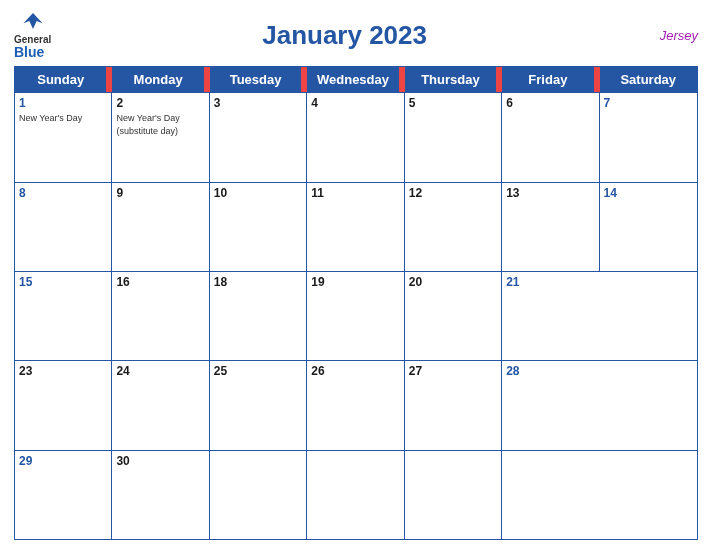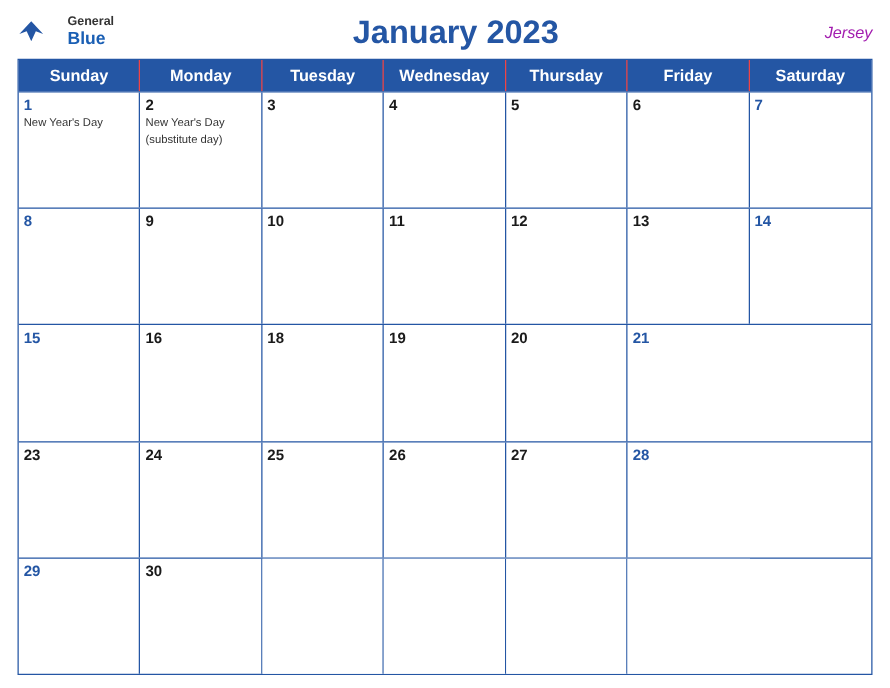--- a/index.html
+++ b/index.html
@@ -21,22 +21,23 @@
     .header {
       display: flex;
       align-items: center;
       justify-content: space-between;
       margin-bottom: 6px;
       position: relative;
     }
     .logo {
       display: flex;
       align-items: center;
-      gap: 18px;
+      gap: 2px;
       font-size: 12px;
+      flex-direction: column;
     }
     .logo-text {
       display: flex;
       flex-direction: column;
       line-height: 1.1;
       font-size: 10px;
       color: #333;
     }
     .logo-general { font-weight: bold; font-size: 10px; color: #333; }
     .logo-blue { font-weight: bold; font-size: 14px; color: #1a5fb4; }
@@ -68,21 +69,21 @@
       display: grid;
       grid-template-columns: repeat(7, 1fr);
       background: #2456a4;
     }
     .day-header {
       color: #fff;
       text-align: center;
       font-weight: bold;
       font-size: 13px;
       padding: 5px 2px;
-      border-right: 1px solid #ef4444;
+      border-right: 6px solid #ef4444;
     }
     .day-header:last-child { border-right: none; }
     .weeks {
       flex: 1;
       display: flex;
       flex-direction: column;
     }
     .week-row {
       display: grid;
       grid-template-columns: repeat(7, 1fr);

